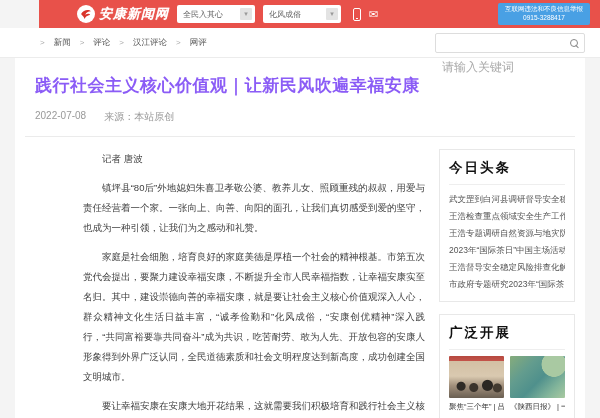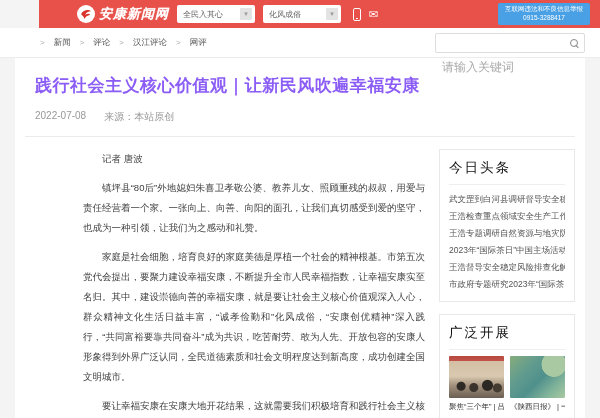--- a/index.html
+++ b/index.html
@@ -60,21 +60,21 @@
 
   .columns { display:flex; gap:14px; }
   .art-body { flex:1; min-width:0; padding-left:10px; }
   .art-body p { font-size:9.5px; color:#3f3f3f; line-height:20px; text-indent:2em;
     margin-bottom:9px; text-align:justify;margin-left:48px; }
 
   
   .sidebar { width:136px; flex-shrink:0; }
   .side-box { border:1px solid #e8e8e8; background:#fff; padding:9px 9px 8px; }
   .side-box + .side-box { margin-top:12px; }
-  .side-title { font-family:"Liberation Serif","DejaVu Serif",serif; font-weight:normal;
+  .side-title { font-family:"Liberation Serif","DejaVu Serif",serif; font-weight:bold;
     font-size:13.5px; color:#111; letter-spacing:2px; }
   .side-divider { border:none; border-top:1px solid #eee; margin:7px 0 6px; }
   .hl-item { font-size:8.5px; color:#555; line-height:17px; white-space:nowrap;
     overflow:hidden; cursor:pointer; }
 
   .news-grid { display:grid; grid-template-columns:1fr 1fr; column-gap:6px; }
   .news-cell { overflow:hidden; }
   .news-img { width:100%; height:42px; border-radius:1px; cursor:pointer; }
   .news-cap { font-size:7.5px; color:#333; line-height:14px; margin:2px 0 5px;
     white-space:nowrap; overflow:hidden; cursor:pointer; }

